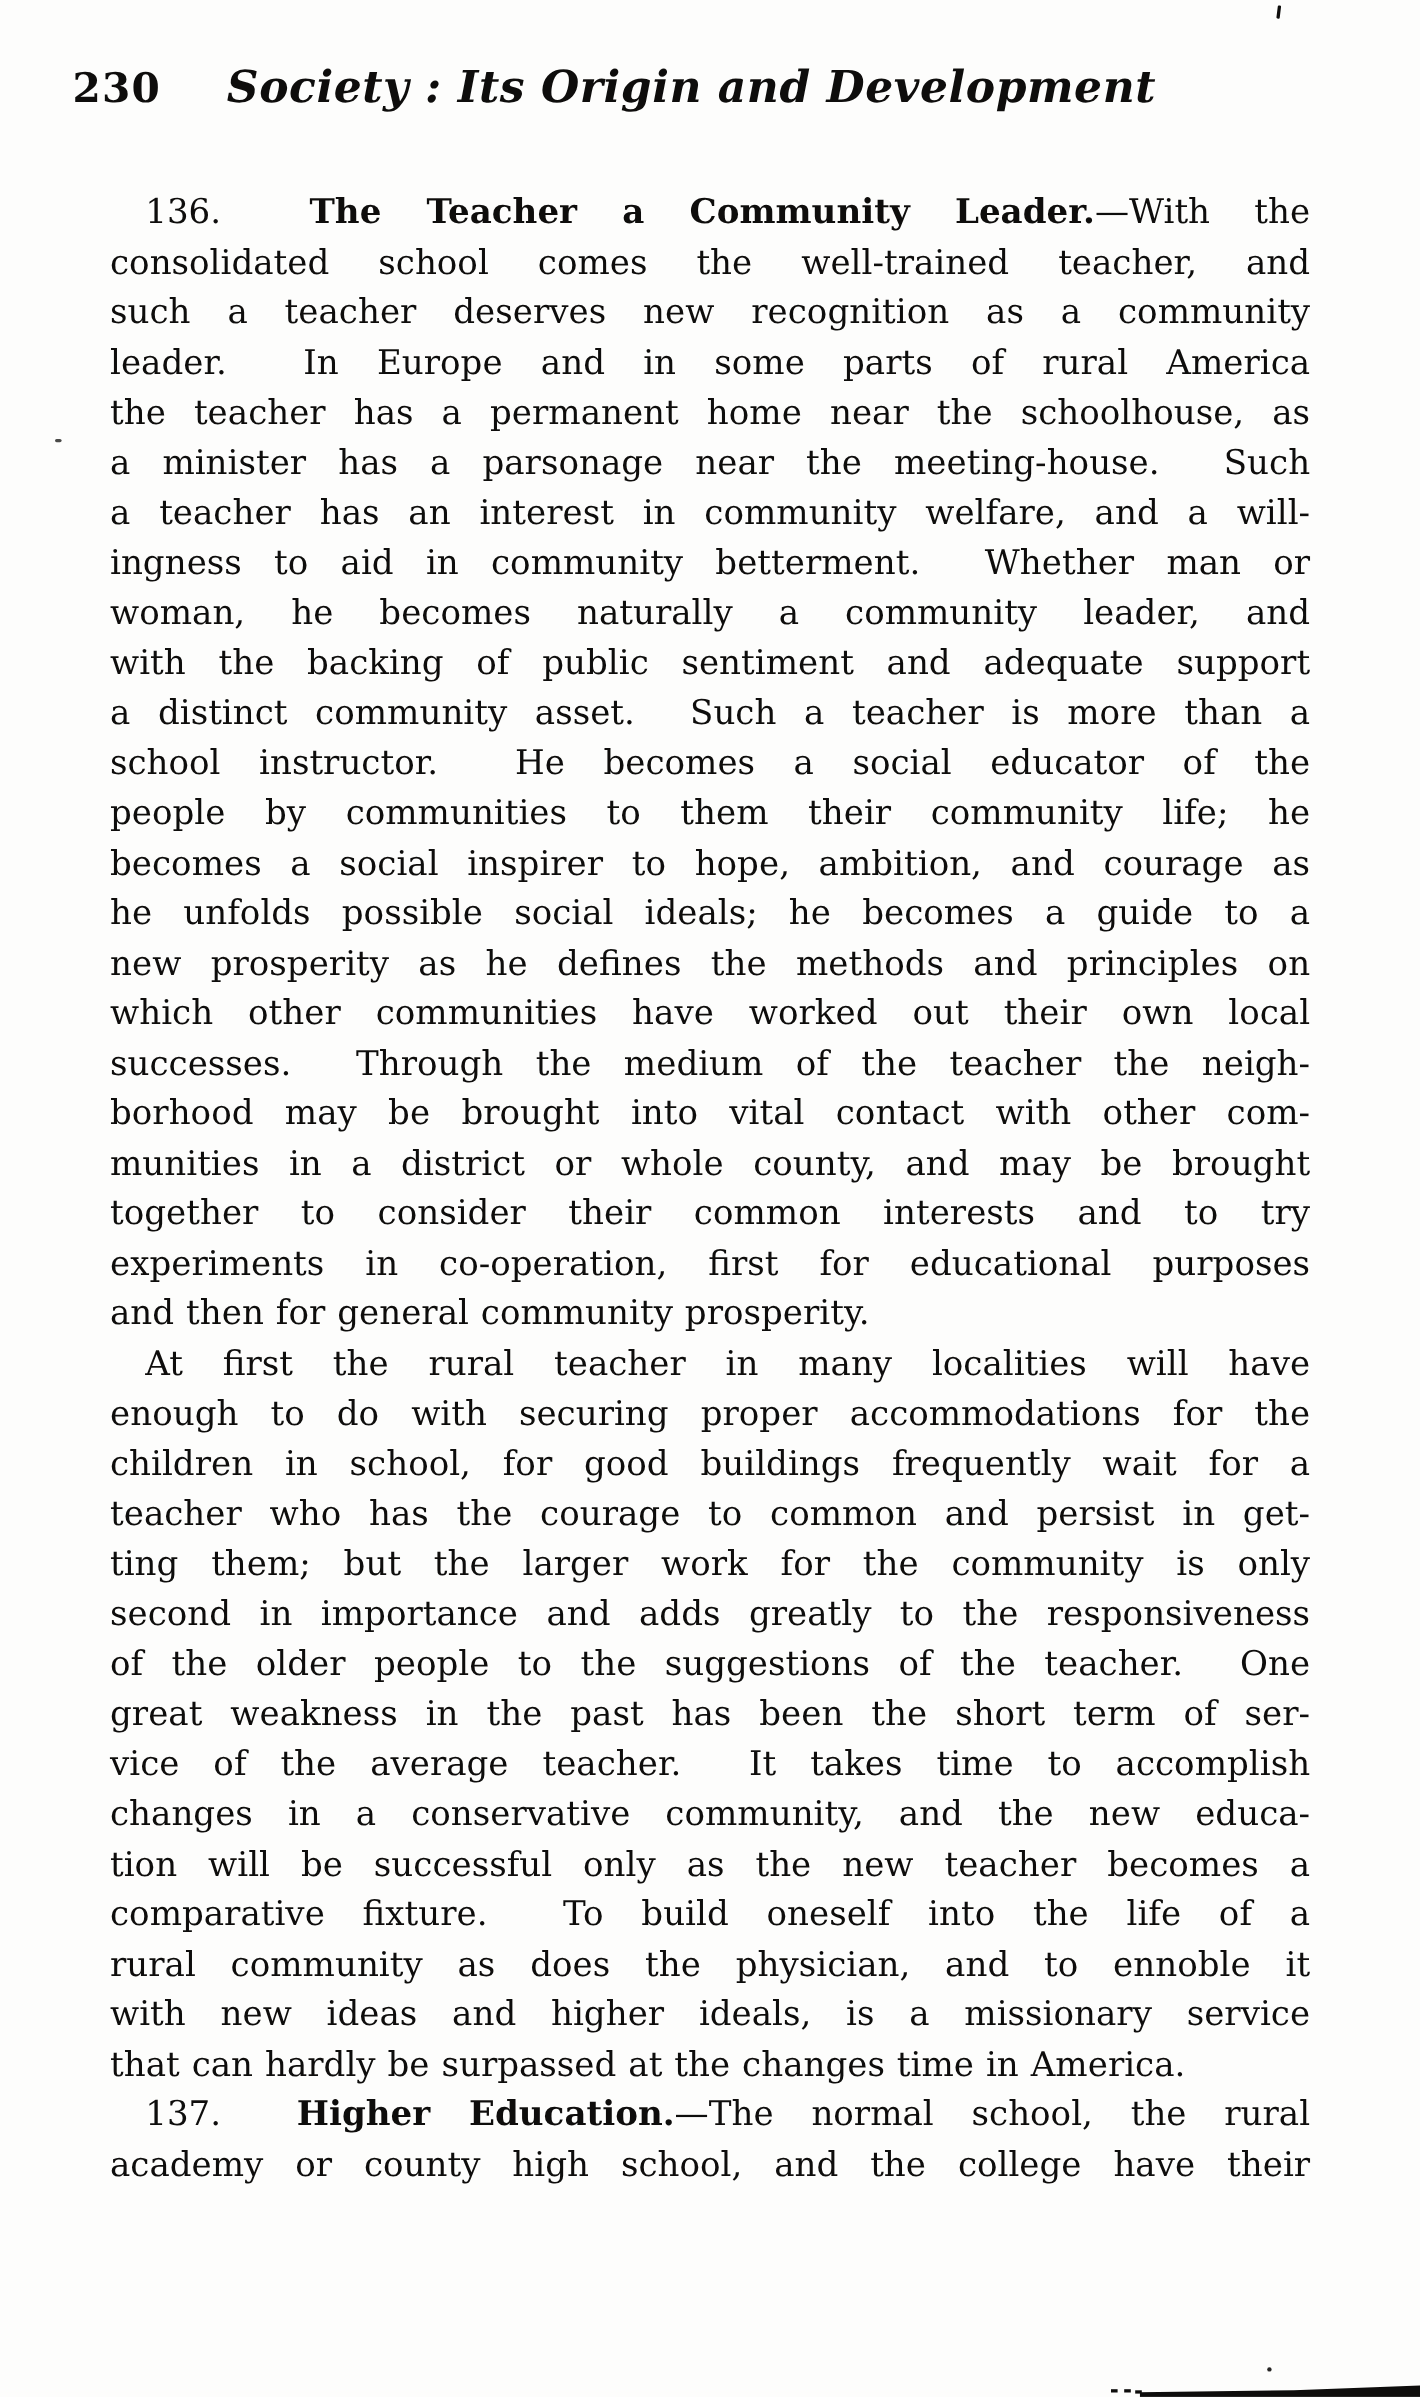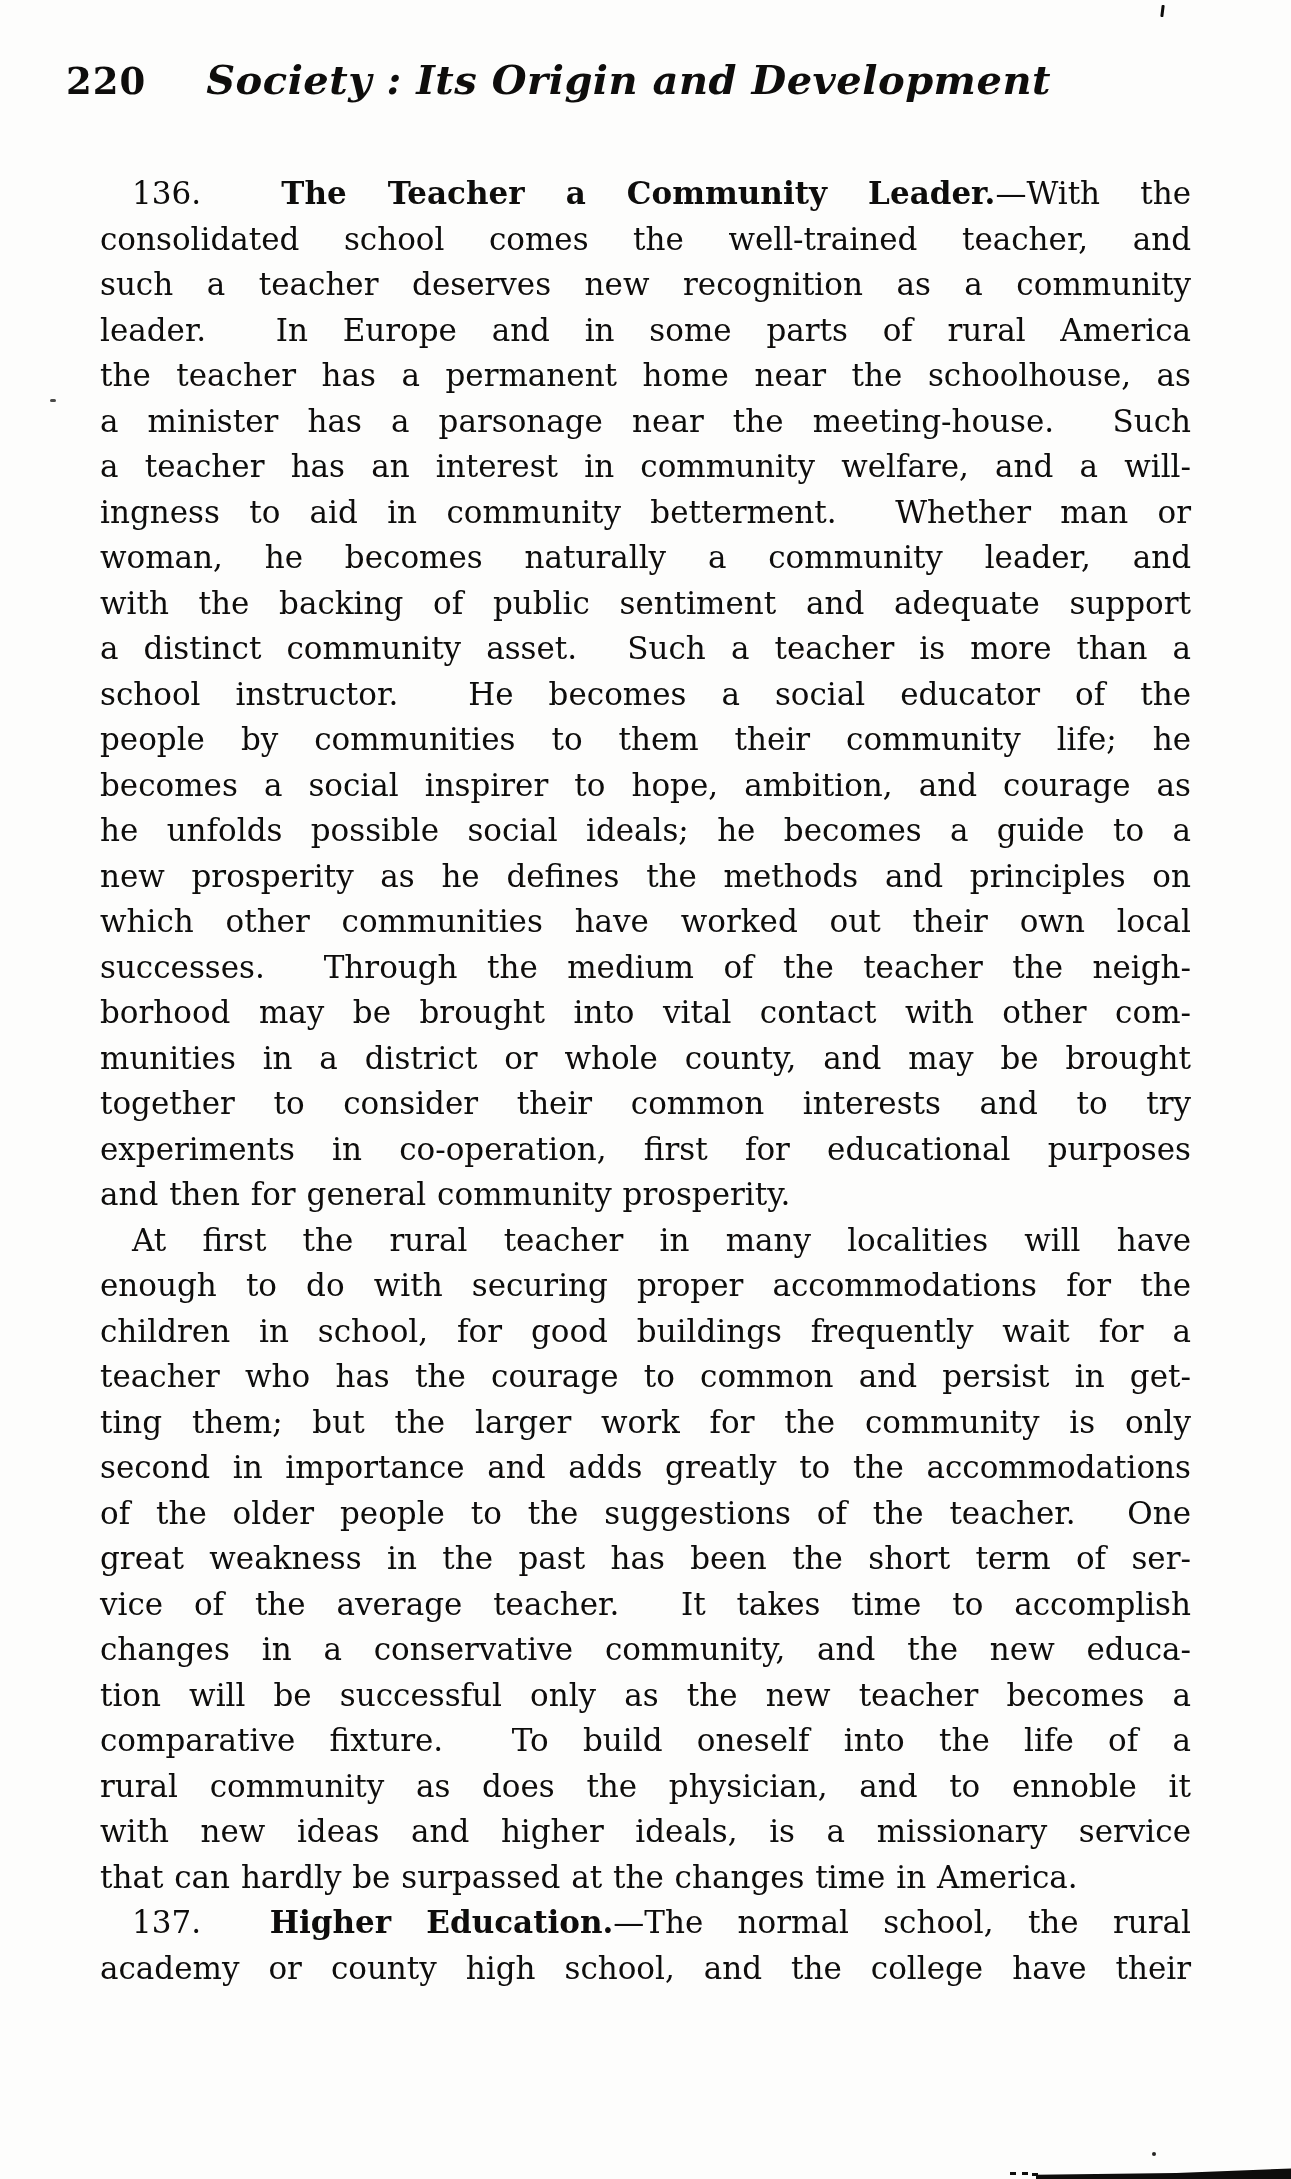--- a/index.html
+++ b/index.html
@@ -73,21 +73,21 @@
   }
   .artifact-speck-1 { left: 50px; top: 399px; width: 6px; height: 3px; opacity: .75; border-radius: 2px; }
   .artifact-speck-2 { left: 1152px; top: 2152px; width: 4px; height: 4px; opacity: .9; border-radius: 2px; }
 </style>
 </head>
 <body>
 
 <div class="page">
 
   <div class="page-header">
-    <span class="page-number">220</span>
+    <span class="page-number">230</span>
     <span class="running-head">Society&nbsp;: Its Origin and Development</span>
   </div>
 
   <div class="body-text">
       <div>
         <div class="line indent"><span>136.&nbsp; </span><span class="bold">The Teacher a Community Leader.</span><span>—With the</span></div>
         <div class="line">consolidated school comes the well-trained teacher, and</div>
         <div class="line">such a teacher deserves new recognition as a community</div>
         <div class="line">leader.&nbsp; In Europe and in some parts of rural America</div>
         <div class="line">the teacher has a permanent home near the schoolhouse, as</div>
@@ -109,21 +109,21 @@
         <div class="line">together to consider their common interests and to try</div>
         <div class="line">experiments in co-operation, first for educational purposes</div>
         <div class="line no-justify">and then for general community prosperity.</div>
       </div>
       <div>
         <div class="line indent">At first the rural teacher in many localities will have</div>
         <div class="line">enough to do with securing proper accommodations for the</div>
         <div class="line">children in school, for good buildings frequently wait for a</div>
         <div class="line">teacher who has the courage to common and persist in get-</div>
         <div class="line">ting them; but the larger work for the community is only</div>
-        <div class="line">second in importance and adds greatly to the accommodations</div>
+        <div class="line">second in importance and adds greatly to the responsiveness</div>
         <div class="line">of the older people to the suggestions of the teacher.&nbsp; One</div>
         <div class="line">great weakness in the past has been the short term of ser-</div>
         <div class="line">vice of the average teacher.&nbsp; It takes time to accomplish</div>
         <div class="line">changes in a conservative community, and the new educa-</div>
         <div class="line">tion will be successful only as the new teacher becomes a</div>
         <div class="line">comparative fixture.&nbsp; To build oneself into the life of a</div>
         <div class="line">rural community as does the physician, and to ennoble it</div>
         <div class="line">with new ideas and higher ideals, is a missionary service</div>
         <div class="line no-justify">that can hardly be surpassed at the changes time in America.</div>
       </div>

